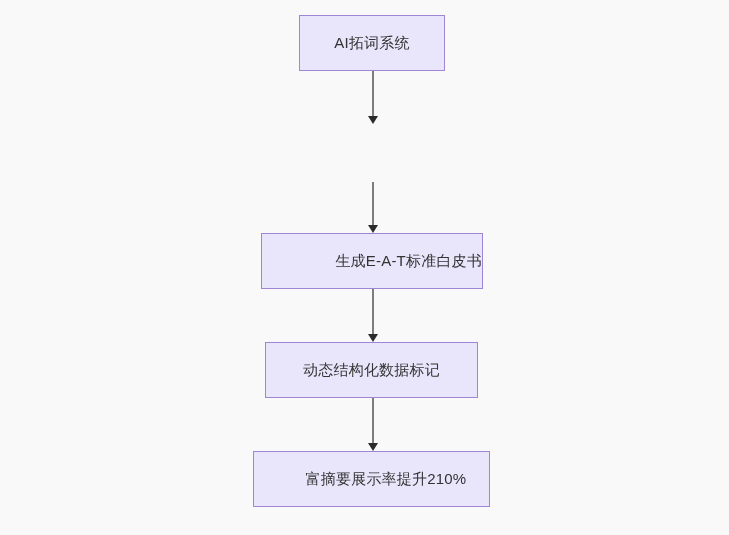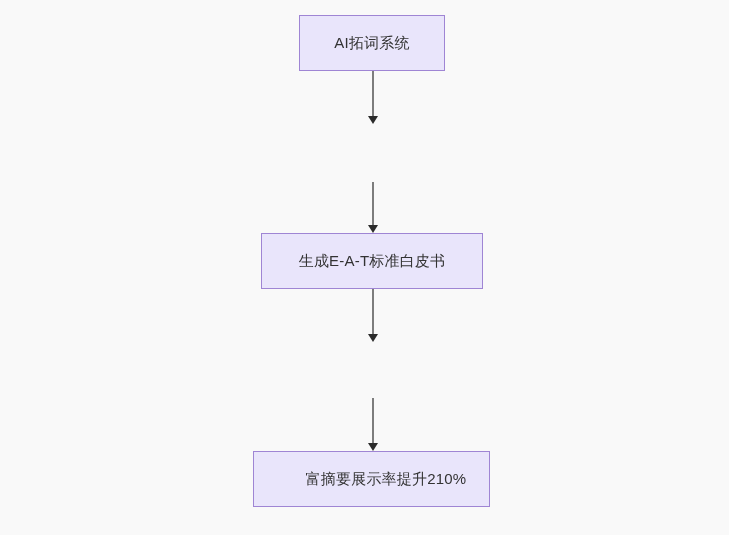--- a/index.html
+++ b/index.html
@@ -74,20 +74,23 @@
     <div class="edge-head" style="top: 45px; border-top-color: rgb(43, 43, 43);"></div>
   </div>
   <div class="edge" style="left: 372px; top: 398px; width: 2px; height: 53px;">
     <div class="edge-line" style="height: 46px; background: rgb(125, 125, 125);"></div>
     <div class="edge-head" style="top: 45px; border-top-color: rgb(43, 43, 43);"></div>
   </div>
 
   <div class="node" style="left: 299px; top: 15px; width: 146px; height: 56px; background: rgb(233, 229, 251); border-color: rgb(159, 133, 212); color: rgb(51, 51, 51);">
     <span class="node-label">AI拓词系统</span>
   </div>
-  <div class="node" style="left: 261px; top: 233px; width: 222px; height: 56px; background: rgb(233, 229, 251); border-color: rgb(159, 133, 212); color: rgb(51, 51, 51);">
+  <div class="node" style="left: 261px; top: 233px; width: 222px; height: 56px; background: rgb(233, 229, 251); border-color: rgb(159, 133, 212); color: rgb(51, 51, 51); justify-content: flex-end;">
     <span class="node-label">生成E-A-T标准白皮书</span>
+  </div>
+  <div class="node" style="left: 265px; top: 342px; width: 213px; height: 56px; background: rgb(233, 229, 251); border-color: rgb(159, 133, 212); color: rgb(51, 51, 51);">
+    <span class="node-label">动态结构化数据标记</span>
   </div>
   <div class="node" style="left: 253px; top: 451px; width: 237px; height: 56px; background: rgb(233, 229, 251); border-color: rgb(159, 133, 212); color: rgb(51, 51, 51); padding-left: 29px;">
     <span class="node-label">富摘要展示率提升210%</span>
   </div>
 
 </div>
 
 </body></html>

